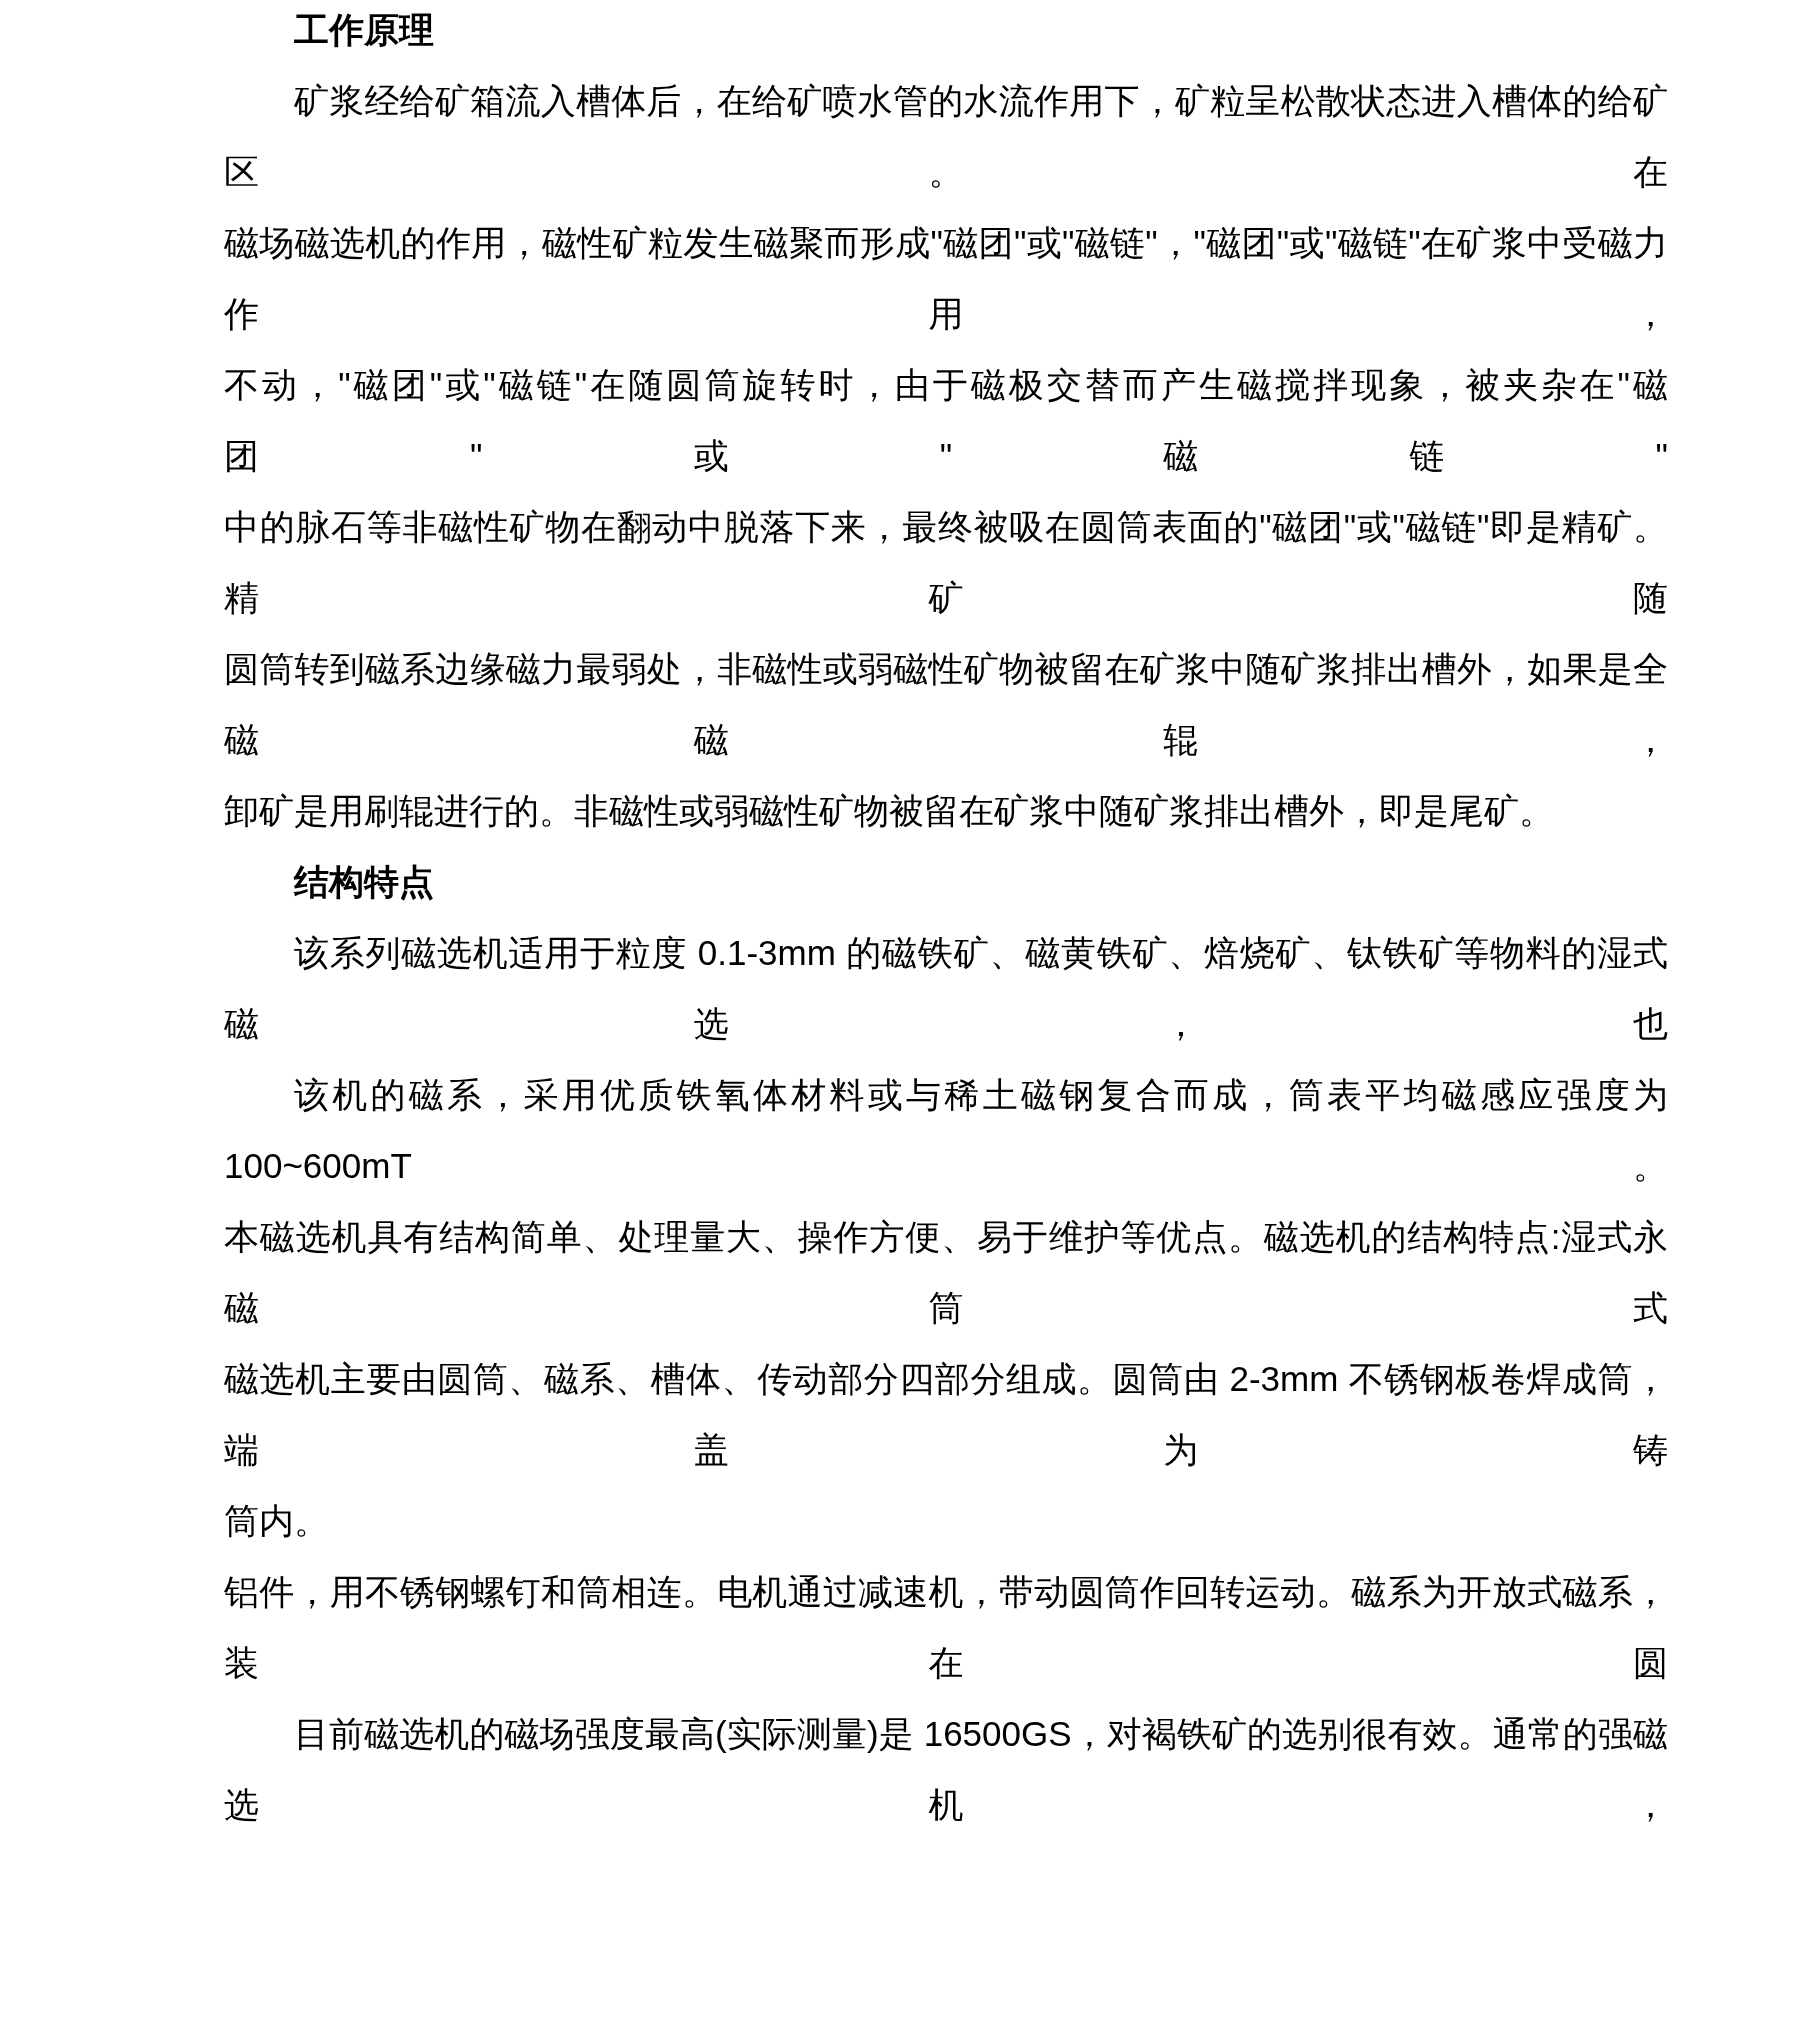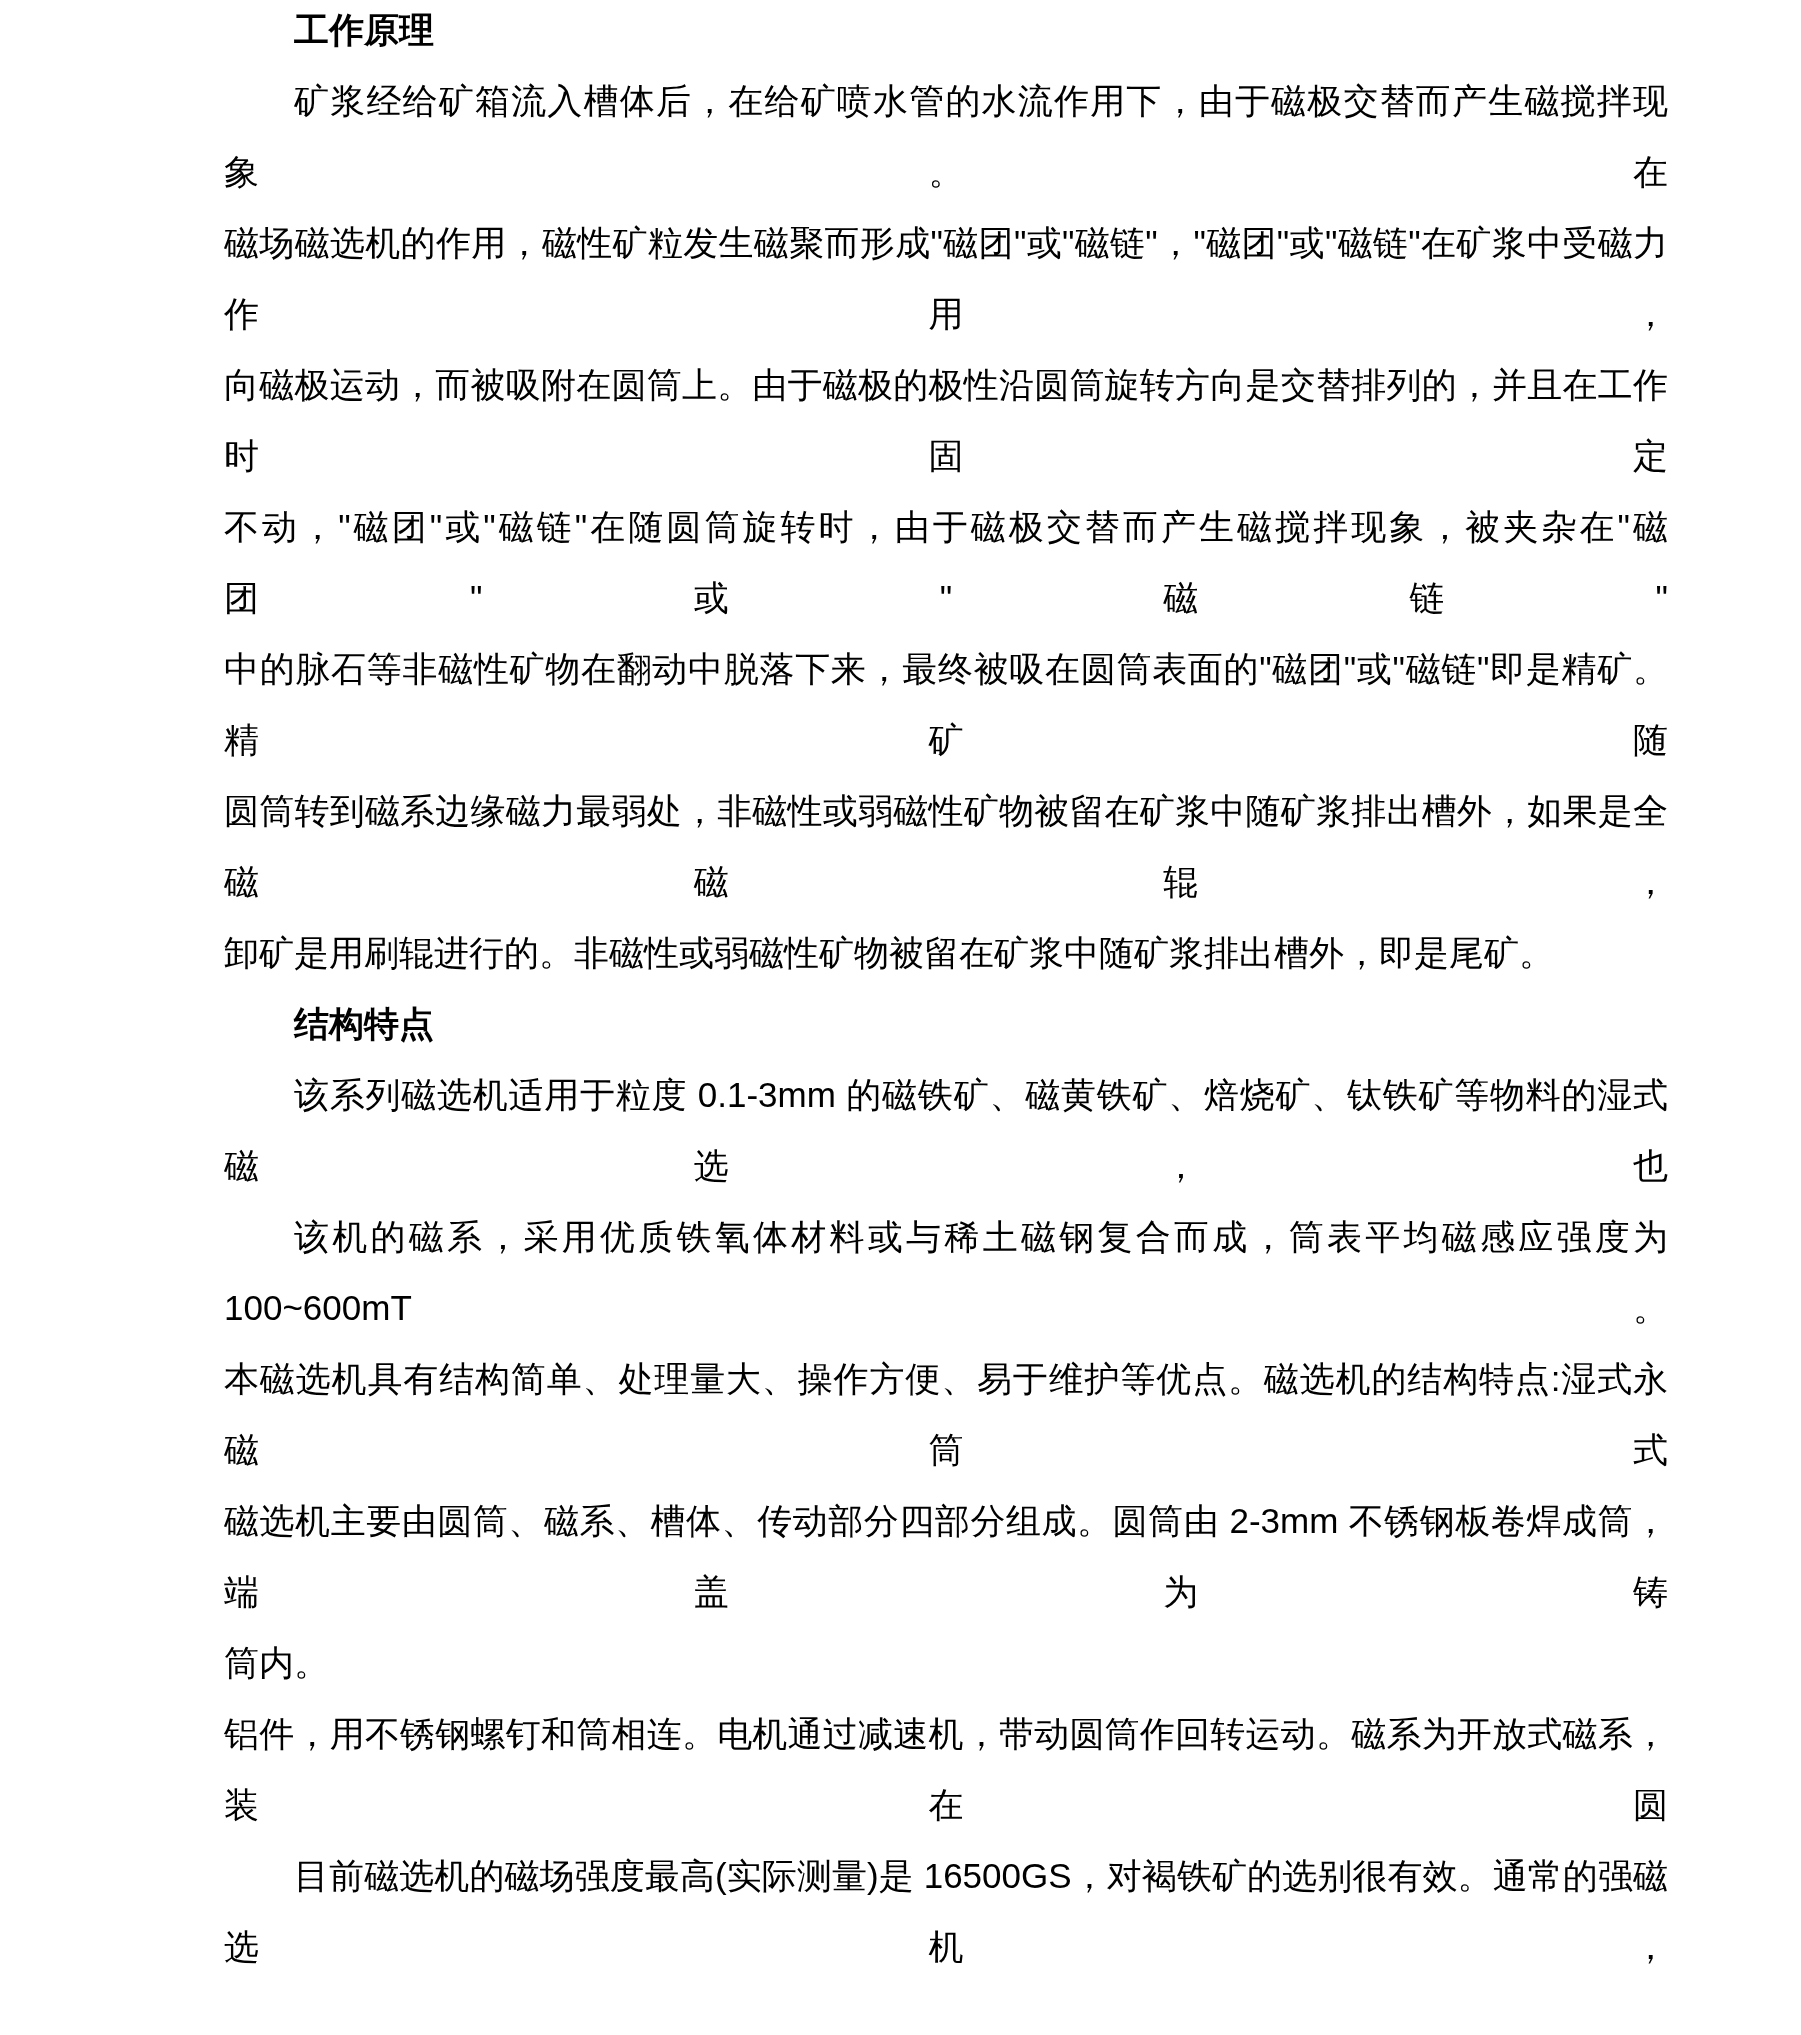--- a/index.html
+++ b/index.html
@@ -25,23 +25,22 @@
   .indent { text-indent: 70px; }
   .bold { font-weight: bold; }
   .fill { text-align: justify; text-align-last: justify; }
 </style>
 </head>
 <body>
 
 <div class="screen">
   <div class="text-block">
     <div class="line indent bold">工作原理</div>
-    <div class="line indent fill">矿浆经给矿箱流入槽体后，在给矿喷水管的水流作用下，由于磁极交替而产生磁搅拌现象。在</div>
+    <div class="line indent fill">矿浆经给矿箱流入槽体后，在给矿喷水管的水流作用下，矿粒呈松散状态进入槽体的给矿区。在</div>
     <div class="line fill">磁场磁选机的作用，磁性矿粒发生磁聚而形成"磁团"或"磁链"，"磁团"或"磁链"在矿浆中受磁力作用，</div>
-    <div class="line fill">向磁极运动，而被吸附在圆筒上。由于磁极的极性沿圆筒旋转方向是交替排列的，并且在工作时固定</div>
     <div class="line fill">不动，"磁团"或"磁链"在随圆筒旋转时，由于磁极交替而产生磁搅拌现象，被夹杂在"磁团"或"磁链"</div>
     <div class="line fill">中的脉石等非磁性矿物在翻动中脱落下来，最终被吸在圆筒表面的"磁团"或"磁链"即是精矿。精矿随</div>
     <div class="line fill">圆筒转到磁系边缘磁力最弱处，非磁性或弱磁性矿物被留在矿浆中随矿浆排出槽外，如果是全磁磁辊，</div>
     <div class="line">卸矿是用刷辊进行的。非磁性或弱磁性矿物被留在矿浆中随矿浆排出槽外，即是尾矿。</div>
     <div class="line indent bold">结构特点</div>
     <div class="line indent fill">该系列磁选机适用于粒度 0.1-3mm 的磁铁矿、磁黄铁矿、焙烧矿、钛铁矿等物料的湿式磁选，也</div>
     <div class="line indent fill">该机的磁系，采用优质铁氧体材料或与稀土磁钢复合而成，筒表平均磁感应强度为 100~600mT。</div>
     <div class="line fill">本磁选机具有结构简单、处理量大、操作方便、易于维护等优点。磁选机的结构特点:湿式永磁筒式</div>
     <div class="line fill">磁选机主要由圆筒、磁系、槽体、传动部分四部分组成。圆筒由 2-3mm 不锈钢板卷焊成筒，端盖为铸</div>
     <div class="line">筒内。</div>

